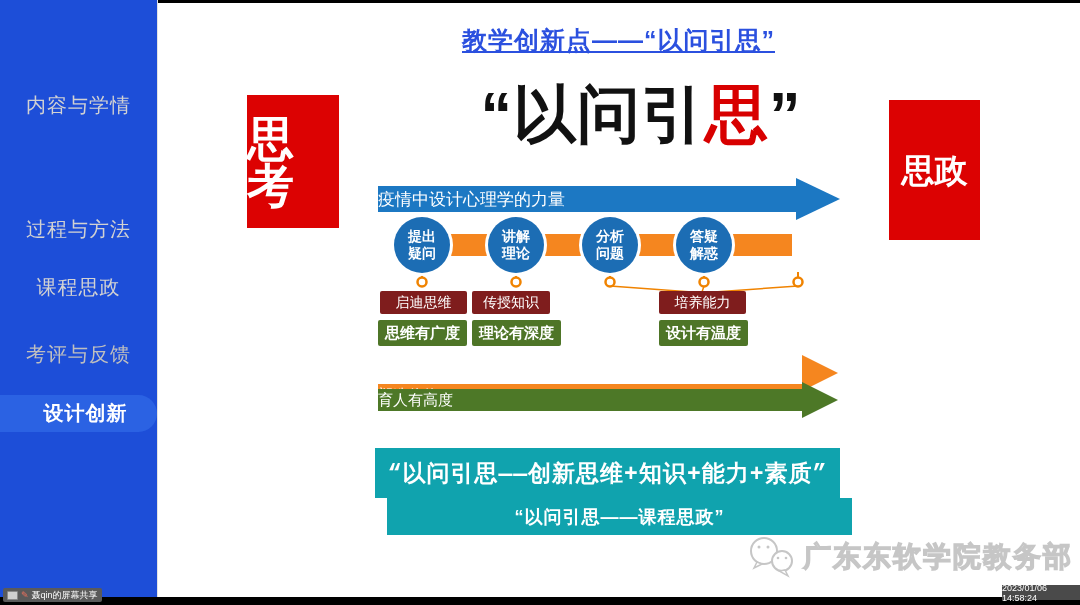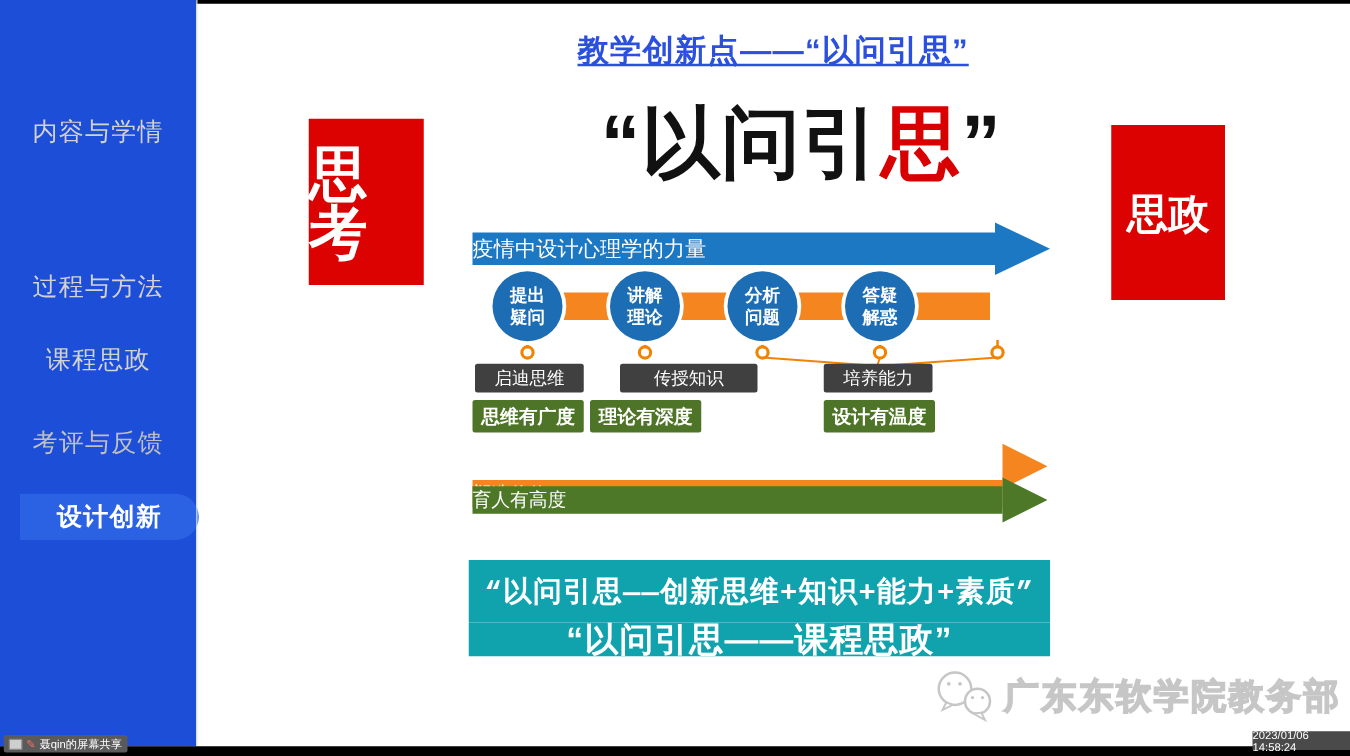--- a/index.html
+++ b/index.html
@@ -7,23 +7,23 @@
     font-family:"Liberation Sans","DejaVu Sans",sans-serif;overflow:hidden;}
   .topline{position:absolute;left:0;top:0;width:1080px;height:3px;background:#000;}
   .timer{position:absolute;left:0;top:3px;background:#4BA0EE;color:#fff;
     font-size:19px;font-weight:bold;padding:2px 12px 3px 8px;letter-spacing:1px;}
   
   .sidebar{position:absolute;left:0;top:0;width:157px;height:597px;background:#1d4ed8;}
   .divider-v{position:absolute;left:157px;top:0;width:1px;height:597px;background:#e3e3e3;}
   .nav-item{position:absolute;left:0;width:157px;text-align:center;color:#d2d2d2;
     font-size:20px;letter-spacing:1px;cursor:default;}
   .nav-item.darker{color:#bfbfbf;}
-  .nav-pill{position:absolute;left:16px;top:395px;width:143px;height:37px;background:#2B62E3;
+  .nav-pill{position:absolute;left:0;top:395px;width:143px;height:37px;background:#2B62E3;
     border-radius:0 19px 19px 0;color:#fff;font-size:20px;font-weight:bold;
-    display:flex;align-items:center;justify-content:center;letter-spacing:1px;}
+    display:flex;align-items:center;justify-content:center;letter-spacing:1px;padding-left:14px;}
   
   .slide-title{position:absolute;left:157px;top:24px;width:923px;text-align:center;
     color:#2B50DF;font-size:25px;font-weight:bold;letter-spacing:1px;text-decoration:underline;}
   .headline{position:absolute;left:340px;top:72px;width:540px;text-align:center;
     color:#111;font-size:63px;font-weight:900;letter-spacing:1px;white-space:nowrap;margin-left:31px;}
   .headline .red{color:#D80000;}
   .tag{position:absolute;background:#DC0202;color:#fff;font-weight:900;
     display:flex;flex-direction:column;align-items:center;justify-content:space-evenly;line-height:1;}
   .tag-left{left:247px;top:95px;width:92px;height:133px;font-size:47px;}
   .tag-right{left:889px;top:100px;width:91px;height:140px;font-size:33px;}
@@ -36,29 +36,29 @@
   .orange-head{left:802px;top:355px;border-top:18px solid transparent;border-bottom:18px solid transparent;border-left:36px solid #F5861F;}
   .green-body{left:378px;top:389px;width:424px;height:22px;background:#4D7827;font-size:15px;}
   .green-head{left:802px;top:382px;border-top:18px solid transparent;border-bottom:18px solid transparent;border-left:36px solid #4D7827;}
   
   .link{position:absolute;top:234px;width:80px;height:22px;background:#F5861F;z-index:1;}
   .circle{position:absolute;top:217px;width:56px;height:56px;border-radius:50%;background:#1C6DB4;
     z-index:2;display:flex;flex-direction:column;align-items:center;justify-content:center;
     color:#fff;font-size:14px;font-weight:bold;line-height:1.2;box-shadow:0 0 0 3px #fff;}
   .connectors{position:absolute;left:370px;top:255px;z-index:0;}
   
-  .olabel{position:absolute;top:291px;height:23px;background:#404040;color:#fff;font-size:14px;
+  .olabel{position:absolute;top:291px;height:23px;background:#7f1d1d;color:#fff;font-size:14px;
     display:flex;align-items:center;justify-content:center;z-index:2;border-radius:2px;}
   .gbox{position:absolute;top:320px;height:26px;background:#4E7527;color:#fff;font-size:15px;font-weight:bold;
     display:flex;align-items:center;justify-content:center;border-radius:2px;}
   
   .banner{position:absolute;left:375px;width:465px;background:#10A3AE;color:#fff;font-weight:bold;
     display:flex;align-items:center;justify-content:center;letter-spacing:1px;}
   .banner1{top:448px;height:50px;font-size:23px;font-family:Liberation Mono, monospace;}
-  .banner2{top:498px;height:27px;font-size:27px;}
+  .banner2{top:498px;height:37px;font-size:18px;margin-left:12px;}
   
   .watermark{position:absolute;left:745px;top:535px;display:flex;align-items:center;gap:6px;}
   .wm-text{font-size:28px;font-weight:bold;letter-spacing:2px;color:#ffffff;
     -webkit-text-stroke:1.2px #c6c6c6;}
   
   .bottom-strip{position:absolute;left:0;top:597px;width:1080px;height:8px;background:#000;}
   .share-badge{position:absolute;left:3px;top:588px;height:14px;background:#5a5a5a;border-radius:2px;
     display:flex;align-items:center;gap:3px;padding:0 4px;color:#fff;font-size:9px;z-index:3;}
   .mini-screen{width:9px;height:7px;background:#cfcfcf;border:1px solid #8a8a8a;border-radius:1px;}
   .mini-pen{color:#f1705c;font-size:9px;line-height:1;}
@@ -134,21 +134,21 @@
   <div class="circle" style="left:582px">
     <span>分析</span>
     <span>问题</span>
   </div>
   <div class="circle" style="left:676px">
     <span>答疑</span>
     <span>解惑</span>
   </div>
 
   <div class="olabel" style="left:380px;width:87px">启迪思维</div>
-  <div class="olabel" style="left:496px;width:110px">传授知识</div>
+  <div class="olabel" style="left:472px;width:78px">传授知识</div>
   <div class="olabel" style="left:659px;width:87px">培养能力</div>
 
   <div class="gbox" style="left:378px;width:89px">思维有广度</div>
   <div class="gbox" style="left:472px;width:89px">理论有深度</div>
   <div class="gbox" style="left:659px;width:89px">设计有温度</div>
 
   <div class="arrow-body orange-body">
     <span>塑造价值</span>
   </div>
   <div class="arrow-head orange-head"></div>

